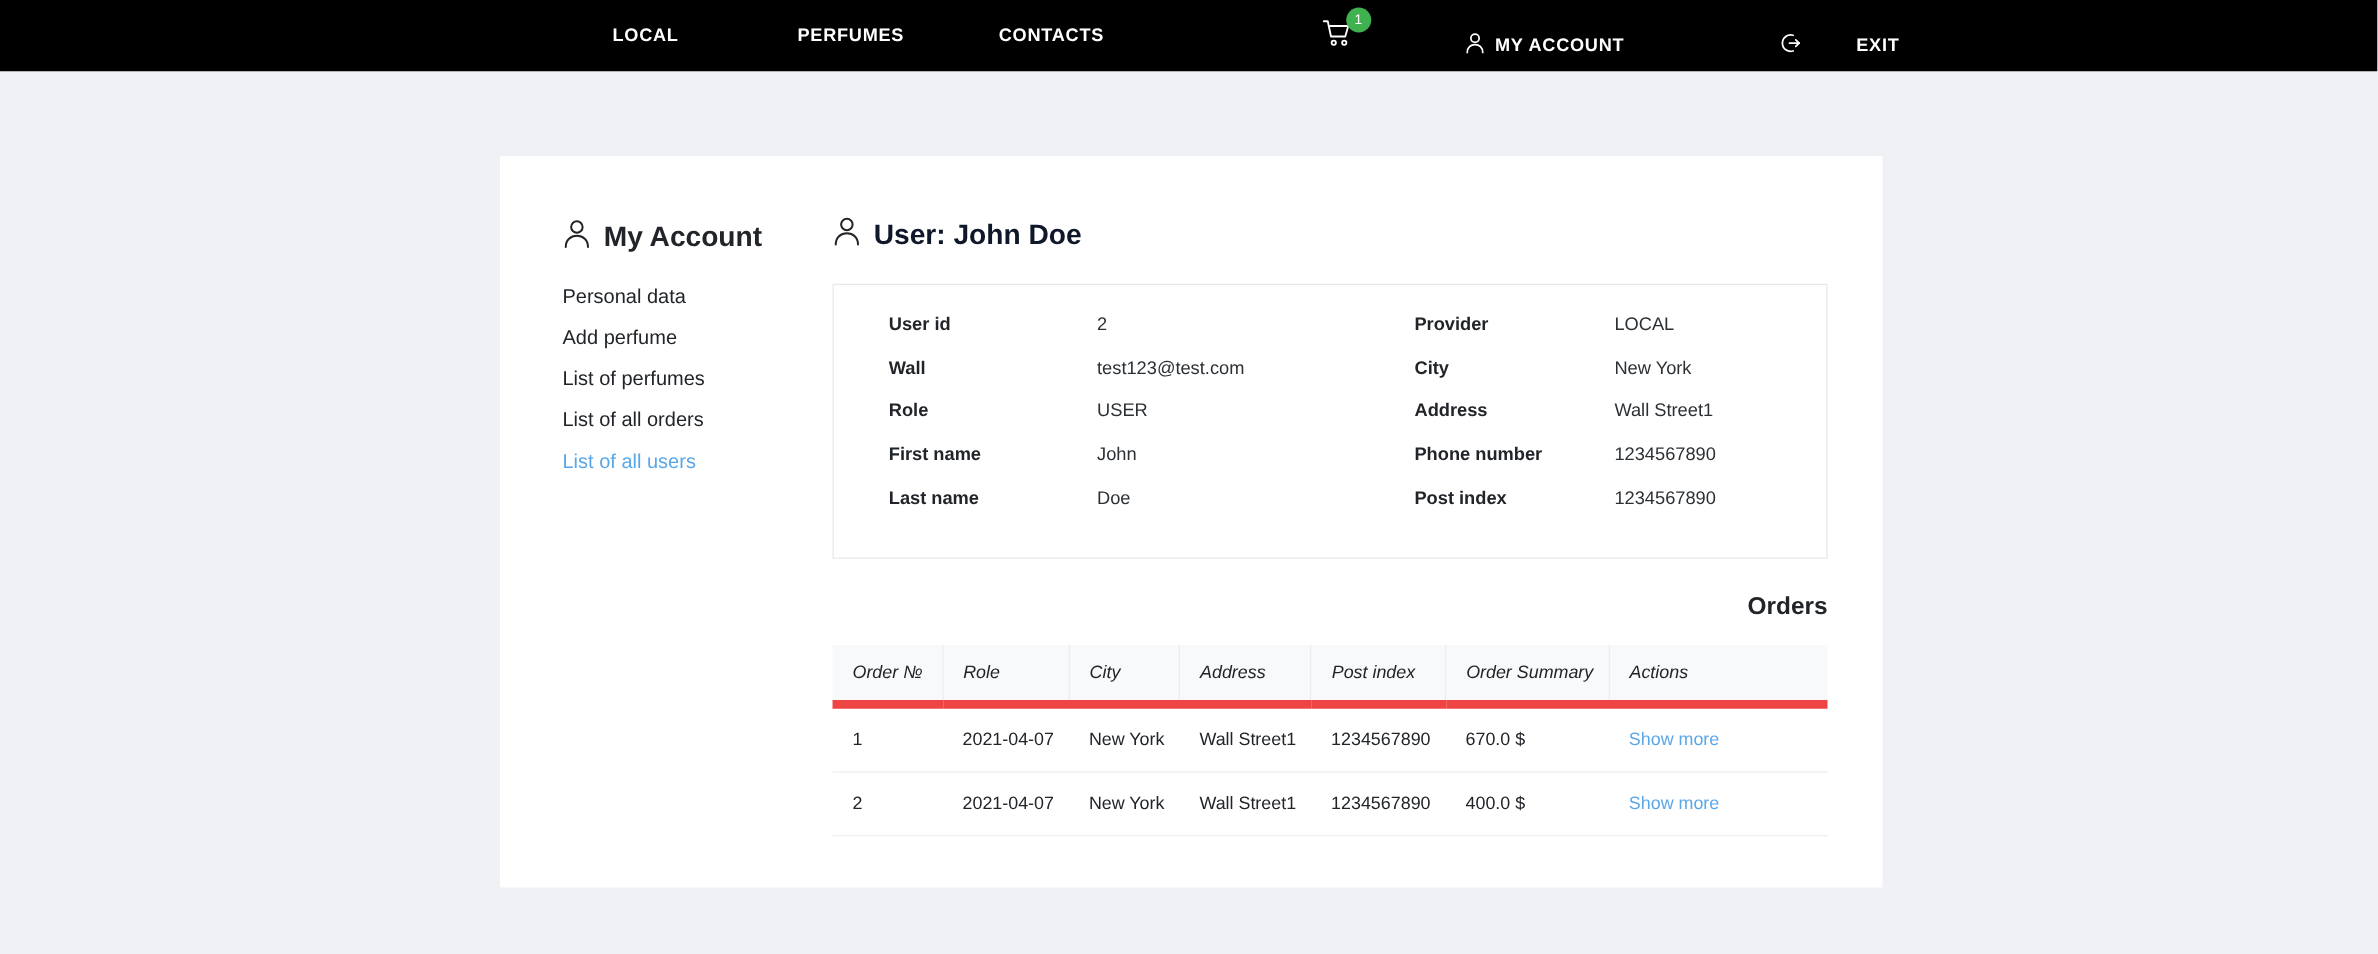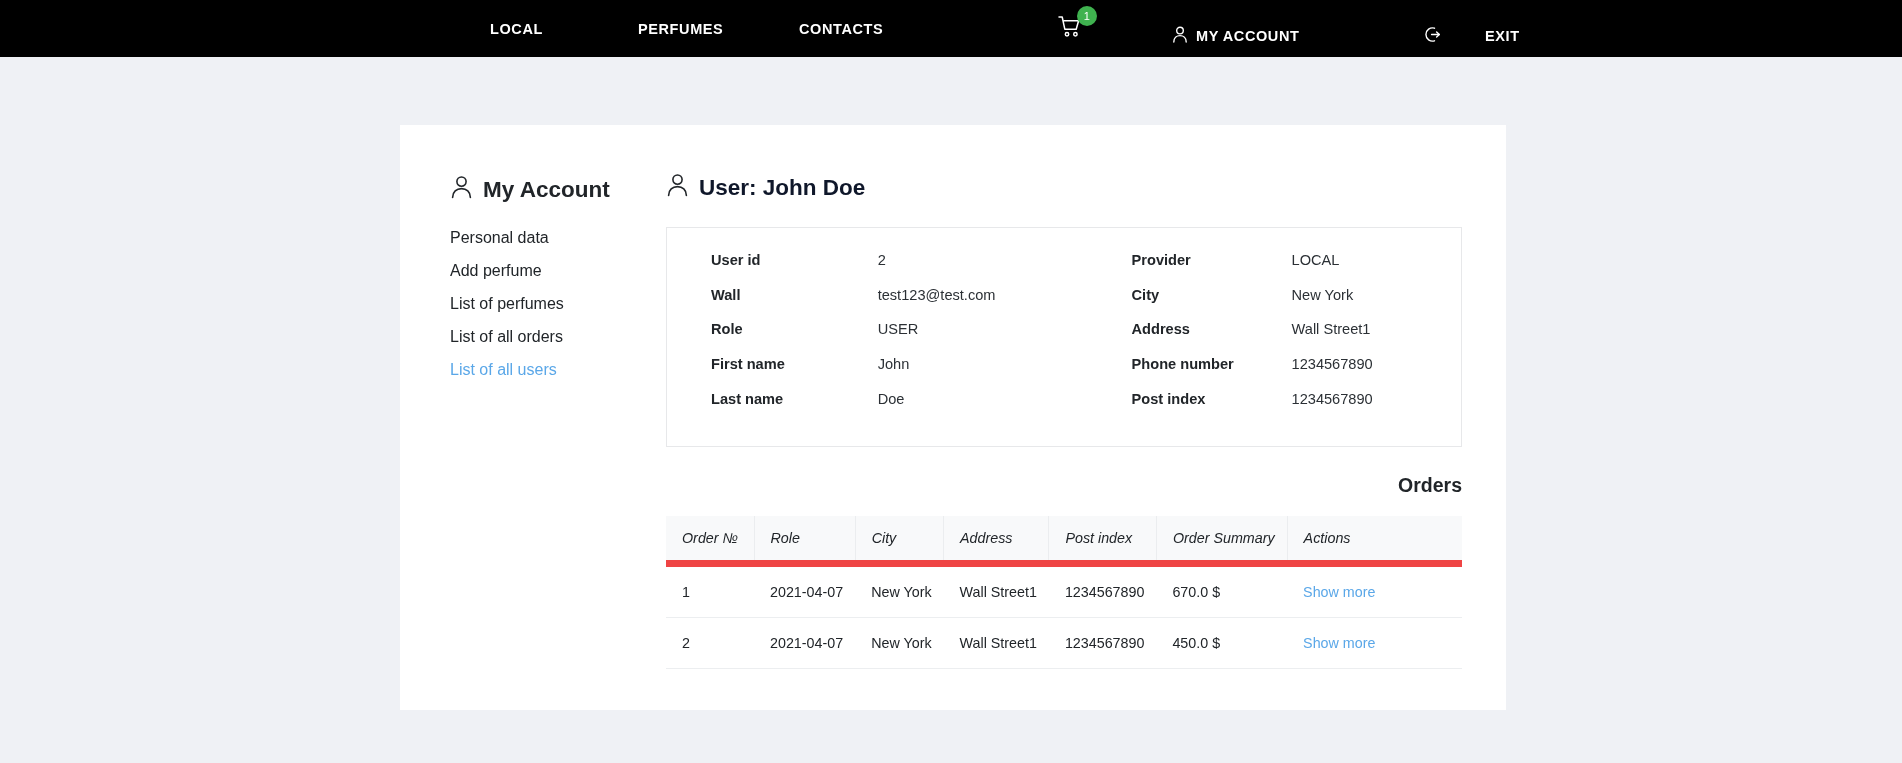--- a/index.html
+++ b/index.html
@@ -358,21 +358,21 @@
           <td>
             <a class="link-blue" href="#">Show more</a>
           </td>
         </tr>
         <tr>
           <td>2</td>
           <td>2021-04-07</td>
           <td>New York</td>
           <td>Wall Street1</td>
           <td>1234567890</td>
-          <td>450.0 $</td>
+          <td>400.0 $</td>
           <td>
             <a class="link-blue" href="#">Show more</a>
           </td>
         </tr>
       </tbody>
     </table>
 
   </div>
 </div>
 

